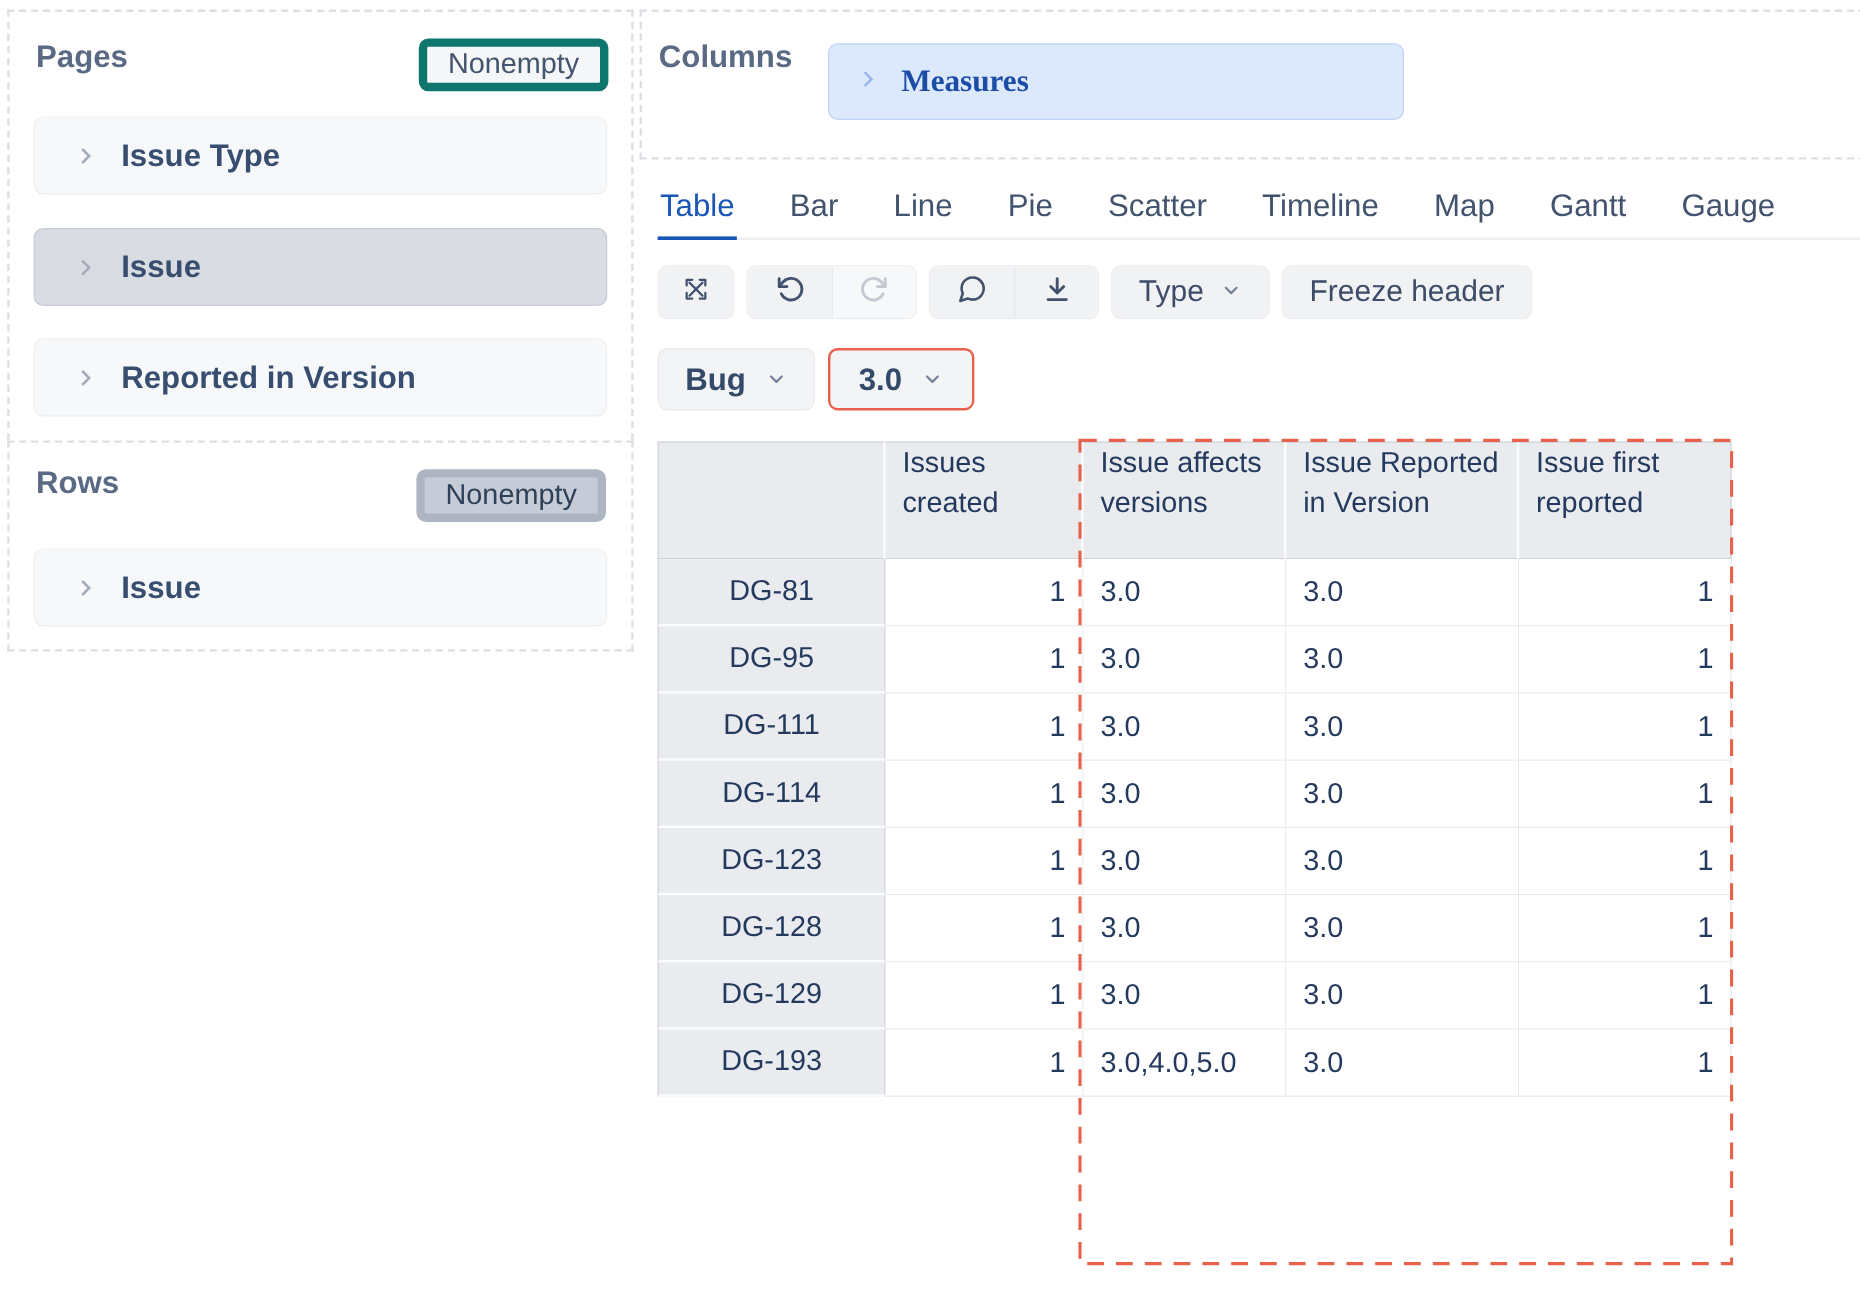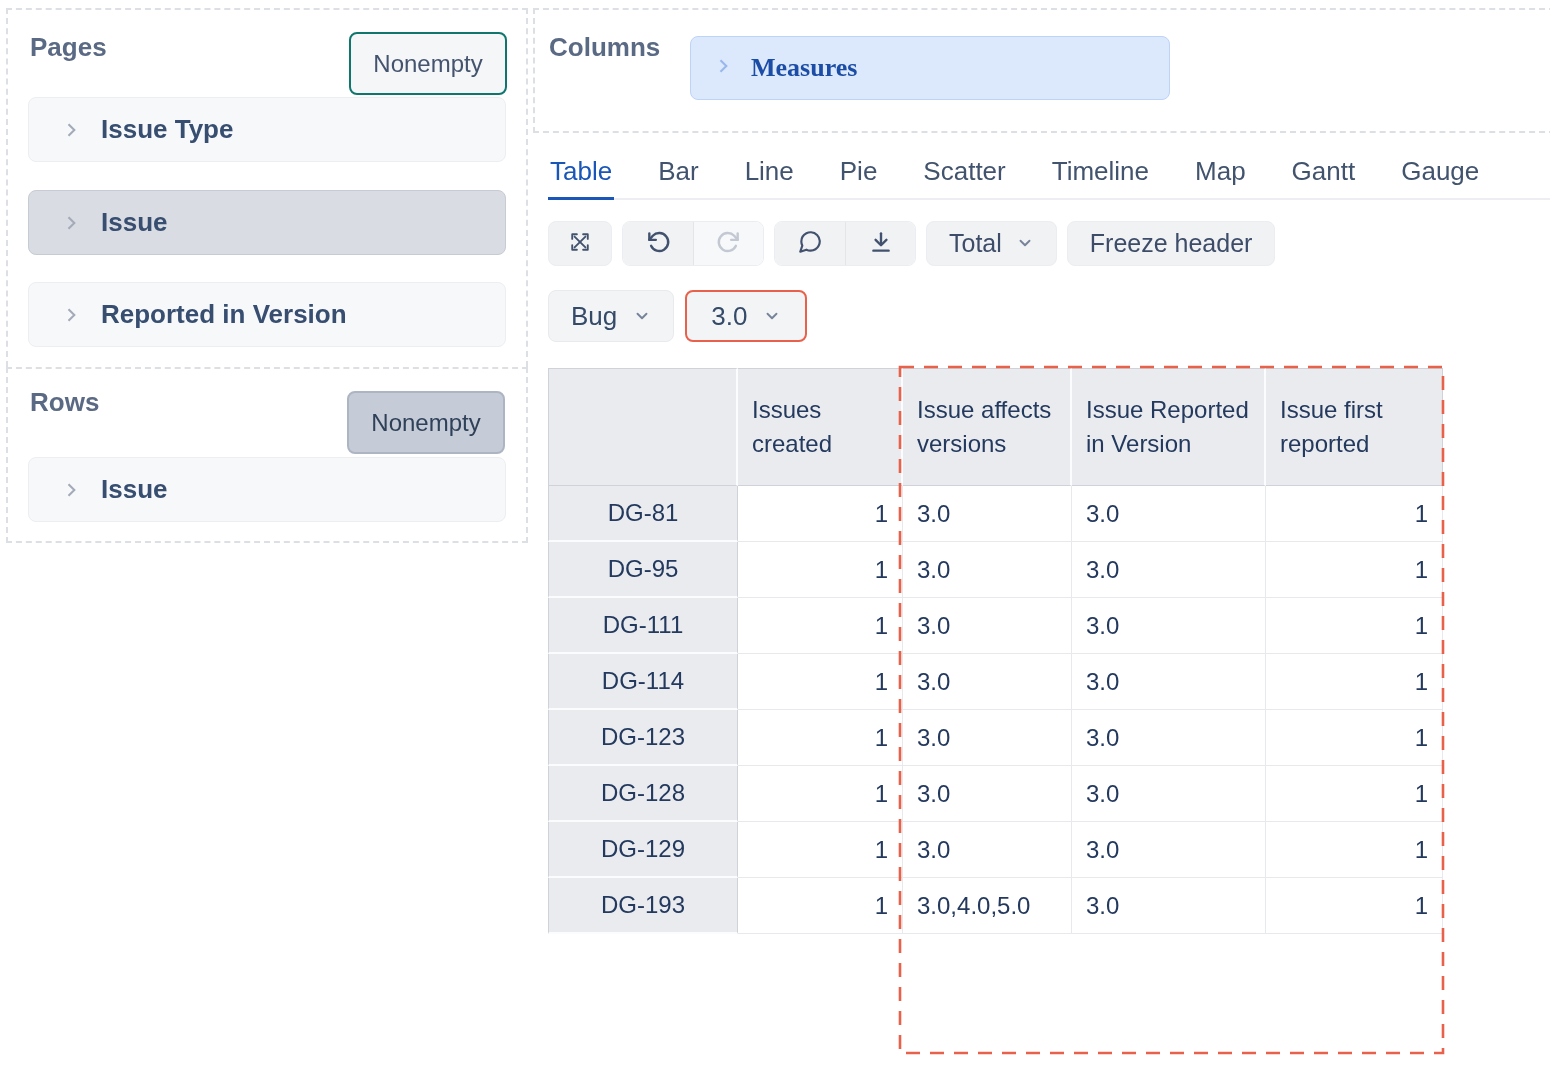--- a/index.html
+++ b/index.html
@@ -8,22 +8,22 @@
   .stage { position: relative; width: 1550px; height: 1076px; background: #fff; overflow: hidden; }
 
   
   .zone { position: absolute; border: 2px dashed #dcdfe3; background: #fff; }
   .zone-pages { left: 6px; top: 8px; width: 522px; height: 359px; border-bottom: none; }
   .zone-rows  { left: 6px; top: 367px; width: 522px; height: 176px; }
   .zone-columns { left: 533px; top: 8px; width: 1022px; height: 125px; border-right: none; }
 
   .zone-title { position: absolute; font-size: 26px; font-weight: 700; color: #5b6a84; }
 
-  .nonempty-btn { position: absolute; height: 63px; width: 158px; border-radius: 8px;
-    background: #f5f6f8; border: 2px solid #0f766e; color: #44536e; font-size: 24px;
+  .nonempty-btn { position: absolute; height: 44px; width: 158px; border-radius: 8px;
+    background: #f5f6f8; border: 7px solid #0f766e; color: #44536e; font-size: 24px;
     display: flex; align-items: center; justify-content: center; cursor: pointer; }
   .nonempty-btn.active { background: #c6ccd7; border-color: #adb5c3; color: #2f4158; }
 
   .dim-item { position: absolute; left: 20px; width: 478px; height: 65px; border-radius: 8px;
     background: #f7f8fa; border: 1px solid #eceef1; display: flex; align-items: center;
     padding-left: 32px; cursor: pointer; }
   .dim-item.dragging { background: #d9dce2; border-color: #c7cbd3; }
   .dim-item .chev { display: flex; margin-right: 20px; }
   .dim-item .label { font-size: 26px; font-weight: 600; color: #374e71; }
 
@@ -44,32 +44,32 @@
     display: flex; align-items: center; justify-content: center; cursor: pointer; color: #42526e; }
   .tbtn.icon-only { width: 64px; }
   .tgroup { display: flex; border-radius: 8px; overflow: hidden; border: 1px solid #ebedf0; }
   .tgroup .seg { width: 70px; height: 43px; background: #f1f2f4; display: flex; align-items: center;
     justify-content: center; cursor: pointer; color: #42526e; }
   .tgroup .seg + .seg { border-left: 1px solid #e3e5e9; }
   .tgroup .seg.disabled { background: #f7f8f9; color: #c3c8d2; cursor: default; }
   .tbtn.text { padding: 0 22px; font-size: 25px; color: #3d4c68; gap: 14px; }
 
   
-  .filters { position: absolute; left: 548px; top: 290px; height: 52px; display: flex; gap: 11px; }
+  .filters { position: absolute; left: 548px; top: 290px; height: 52px; display: flex; gap: 11px; font-weight: bold; }
   .fbtn { height: 52px; border-radius: 8px; background: #f3f4f6; border: 1px solid #e8eaed;
     display: flex; align-items: center; padding: 0 22px; gap: 16px; font-size: 26px;
     color: #344a68; cursor: pointer; }
   .fbtn.highlight { border: 2px solid #e8614b; padding: 0 24px; }
 
   
   .table-wrap { position: absolute; left: 548px; top: 368px; }
   table.report { border-collapse: separate; border-spacing: 0; table-layout: fixed; }
   table.report th, table.report td { font-size: 24px; color: #24395e; overflow: hidden; }
   thead th { background: #e9ebee; font-weight: 500; text-align: left; vertical-align: top;
-    padding: 24px 14px; line-height: 34px; height: 110px;
+    padding: 0 14px; line-height: 34px; height: 98px;
     border-top: 1px solid #cfd3d9; border-bottom: 1px solid #cfd3d9; border-right: 2px solid #fbfcfd; margin-left: 32px; }
   thead th:first-child { border-left: 1px solid #cfd3d9; }
   thead th:last-child { border-right: 1px solid #cfd3d9; }
   tbody th.rowkey { background: #e9ebee; font-weight: 400; text-align: center; height: 56px;
     border-left: 1px solid #cfd3d9; border-right: 1px solid #cfd3d9; border-bottom: 2px solid #fbfcfd; }
   tbody td { background: #ffffff; height: 56px; padding: 0 14px;
     border-bottom: 1px solid #e7e9ec; border-right: 1px solid #e7e9ec; }
   tbody td.num { text-align: right; }
   tbody td.ver { text-align: left; }
 
@@ -200,21 +200,21 @@
           <svg width="26" height="26" viewBox="0 0 24 24" fill="none" stroke="currentColor" stroke-width="2.2" stroke-linecap="round" stroke-linejoin="round">
             <line x1="12" y1="4" x2="12" y2="14"></line>
               <polyline points="7 10 12 15 17 10"></polyline>
               <line x1="5" y1="20" x2="19" y2="20"></line>
           </svg>
         </span>
       </div>
     </div>
 
     <div class="tbtn text">
-      <span>Total</span>
+      <span>Type</span>
       <span>
         <svg width="18" height="18" viewBox="0 0 24 24" fill="none" class="chev-dd" stroke-width="2.5" stroke-linecap="round" stroke-linejoin="round">
             <polyline points="6 9 12 15 18 9"></polyline>
           </svg>
       </span>
     </div>
 
     <div class="tbtn text">
       <span>Freeze header</span>
     </div>

